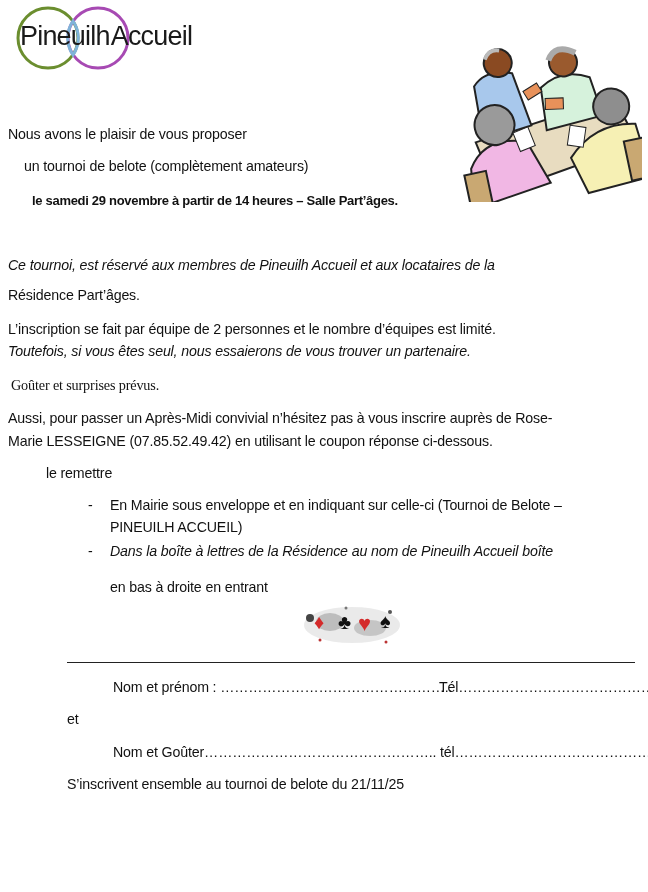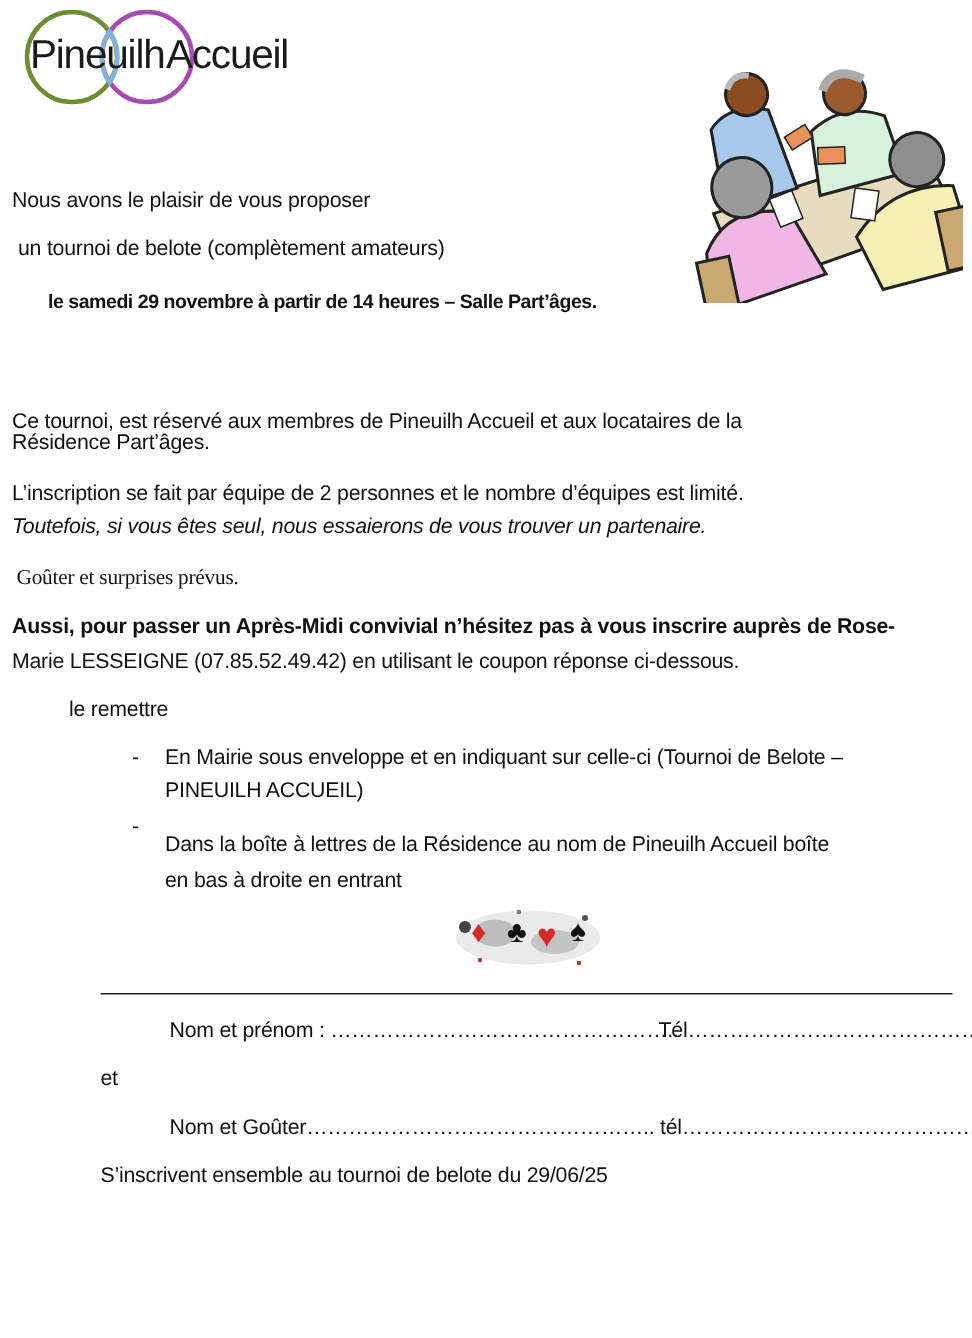--- a/index.html
+++ b/index.html
@@ -56,46 +56,46 @@
       <circle cx="160" cy="88" r="18" fill="#8e8e8e" stroke="#222" stroke-width="2"></circle>
       <rect x="112" y="100" width="16" height="20" fill="#fff" stroke="#222" transform="rotate(20 120 110)"></rect>
 
       <rect x="2" y="125" width="22" height="40" fill="#c9a872" stroke="#222" stroke-width="2"></rect>
       <rect x="165" y="125" width="22" height="40" fill="#c9a872" stroke="#222" stroke-width="2"></rect>
     </g>
   </svg>
 </div>
 
 <div class="abs txt" style="left:8px; top:125px;">Nous avons le plaisir de vous proposer</div>
-<div class="abs txt" style="left:12px; top:157px;text-align:right;">un tournoi de belote (complètement amateurs)</div>
+<div class="abs txt" style="left:24px; top:157px;text-align:right;">un tournoi de belote (complètement amateurs)</div>
 
 <div class="abs title" style="left:32px; top:193px; white-space:nowrap;">le samedi 29 novembre à partir de 14 heures – Salle Part’âges.</div>
 
-<div class="abs txt" style="left:8px; top:272px;">Ce tournoi, est réservé aux membres de Pineuilh Accueil et aux locataires de la</div>
+<div class="abs txt" style="left:8px; top:256px;font-style:italic;">Ce tournoi, est réservé aux membres de Pineuilh Accueil et aux locataires de la</div>
 <div class="abs txt" style="left:8px; top:286px;">Résidence Part’âges.</div>
 
 <div class="abs txt" style="left:8px; top:320px;">L’inscription se fait par équipe de 2 personnes et le nombre d’équipes est limité.</div>
 <div class="abs txt" style="left:8px; top:342px; font-style:italic;">Toutefois, si vous êtes seul, nous essaierons de vous trouver un partenaire.</div>
 
 <div class="abs txt" style="left:11px; top:376px;font-family:Liberation Serif, serif;">Goûter et surprises prévus.</div>
 
-<div class="abs txt" style="left:8px; top:409px;font-weight:bold;">Aussi, pour passer un Après-Midi convivial n’hésitez pas à vous inscrire auprès de Rose-</div>
+<div class="abs txt" style="left:8px; top:409px;">Aussi, pour passer un Après-Midi convivial n’hésitez pas à vous inscrire auprès de Rose-</div>
 <div class="abs txt" style="left:8px; top:432px;text-align:right;">Marie LESSEIGNE (07.85.52.49.42) en utilisant le coupon réponse ci-dessous.</div>
 
 <div class="abs txt" style="left:46px; top:464px;">le remettre</div>
 
 <div class="abs" style="left:88px; top:496px; width:560px;">
   <div style="position:relative; height:46px;">
     <span class="bullet-dash txt">-</span>
     <div class="abs txt" style="left:22px; top:0;">En Mairie sous enveloppe et en indiquant sur celle-ci (Tournoi de Belote –</div>
     <div class="abs txt" style="left:22px; top:22px;">PINEUILH ACCUEIL)</div>
   </div>
   <div style="position:relative; height:46px;">
     <span class="bullet-dash txt">-</span>
-    <div class="abs txt" style="left:22px; top:12px;">Dans la boîte à lettres de la Résidence au nom de Pineuilh Accueil boîte</div>
+    <div class="abs txt" style="left:22px; top:0;font-style:italic;">Dans la boîte à lettres de la Résidence au nom de Pineuilh Accueil boîte</div>
     <div class="abs txt" style="left:22px; top:36px;text-align:right;">en bas à droite en entrant</div>
   </div>
 </div>
 
 <div id="cards" class="abs">
   <svg width="104" height="54" viewBox="0 0 104 54">
     <ellipse cx="52" cy="27" rx="48" ry="18" fill="#d9d9d9" opacity="0.55"></ellipse>
     <ellipse cx="30" cy="24" rx="14" ry="9" fill="#8f8f8f" opacity="0.5"></ellipse>
     <ellipse cx="70" cy="30" rx="16" ry="8" fill="#9a9a9a" opacity="0.45"></ellipse>
     <circle cx="10" cy="20" r="4" fill="#444"></circle>
@@ -113,13 +113,13 @@
 <div class="abs rule"></div>
 
 <div class="abs txt" style="left:113px; top:678px;">Nom et prénom : …………………………………………..</div>
 <div class="abs txt" style="left:439px; top:678px;">Tél…………………………………….</div>
 
 <div class="abs txt" style="left:67px; top:710px;">et</div>
 
 <div class="abs txt" style="left:113px; top:743px;">Nom et Goûter…………………………………………..</div>
 <div class="abs txt" style="left:440px; top:743px;">tél……………………………………..</div>
 
-<div class="abs txt" style="left:67px; top:775px;">S’inscrivent ensemble au tournoi de belote du 29/06/25</div>
+<div class="abs txt" style="left:67px; top:775px;">S’inscrivent ensemble au tournoi de belote du 21/11/25</div>
 
 </body></html>

